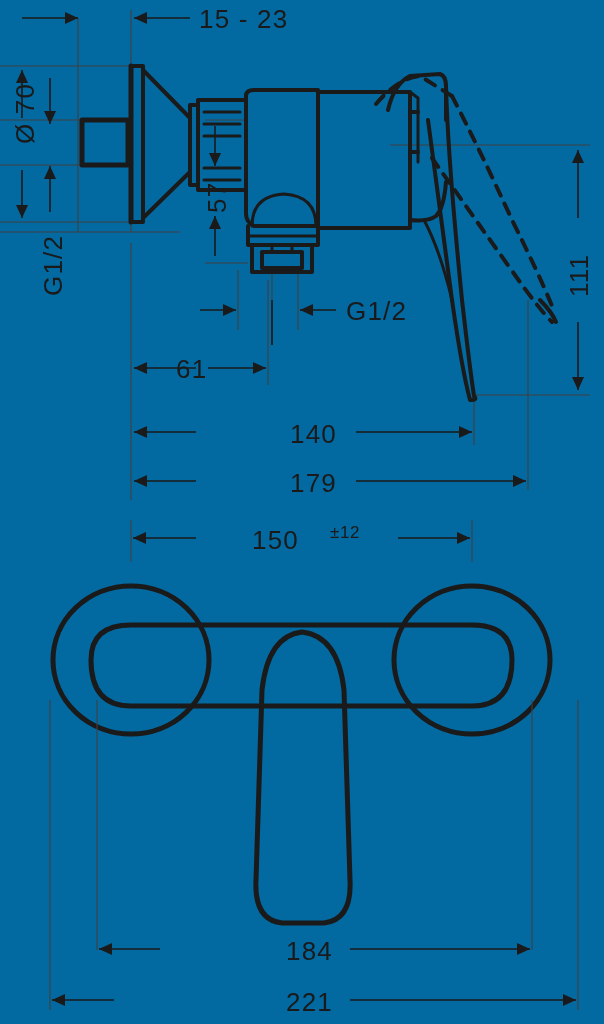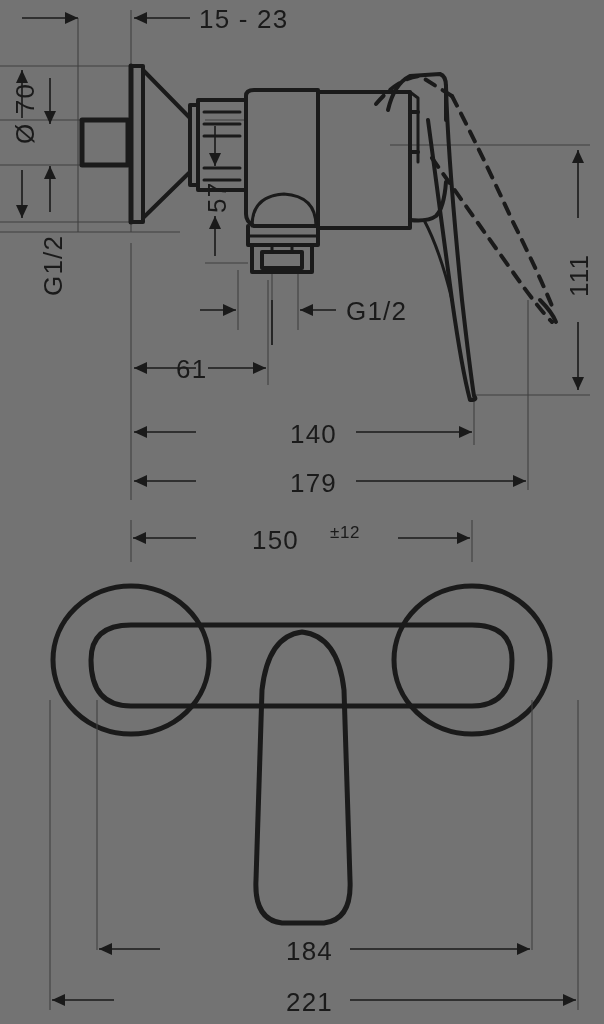--- a/index.html
+++ b/index.html
@@ -11,21 +11,21 @@
   body {
     width: 604px;
     height: 1024px;
     font-family: "Liberation Sans", sans-serif;
     overflow: hidden;
   }
   #sheet {
     position: relative;
     width: 604px;
     height: 1024px;
-    background: #737373;
+    background: #0369a1;
   }
   #drawing {
     position: absolute;
     top: 0;
     left: 0;
     width: 604px;
     height: 1024px;
     display: block;
   }
   text.dim {

